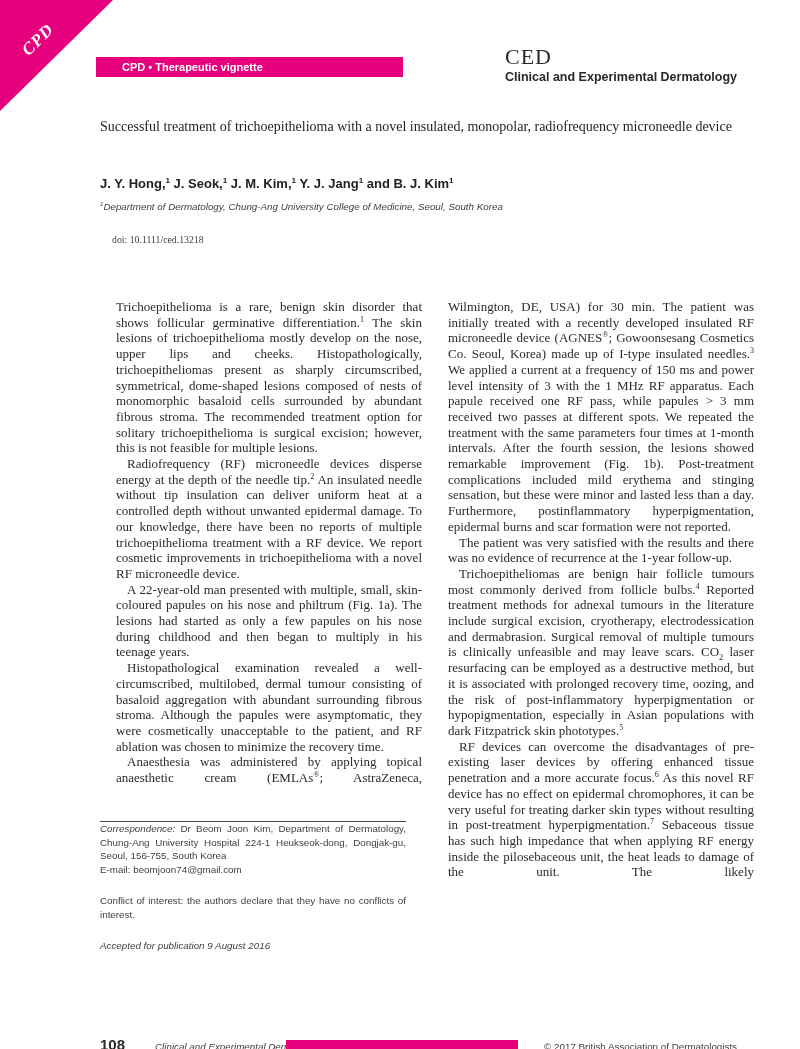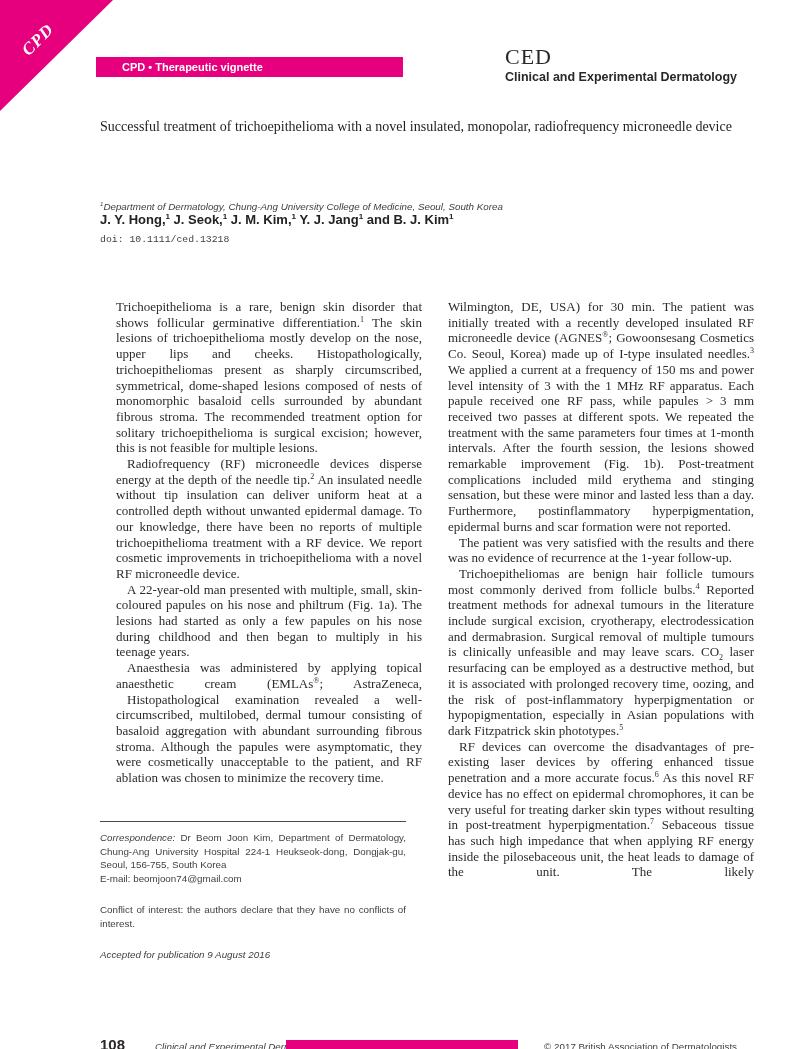--- a/index.html
+++ b/index.html
@@ -54,30 +54,30 @@
   
   .article-title {
     position: absolute; left: 100px; top: 113px; width: 658px;
     font-family: "Liberation Serif", serif;
     font-size: 14px; line-height: 28.5px;
     color: #201d1e; font-weight: normal;
   }
   .authors {
     position: absolute; left: 100px; top: 176px; width: 640px;
     font-family: "Liberation Sans", sans-serif;
-    font-weight: bold; font-size: 13px; color: #242122; margin-top: 36px;
+    font-weight: bold; font-size: 13px; color: #242122;
   }
   .affiliation {
     position: absolute; left: 100px; top: 201px; width: 640px;
     font-family: "Liberation Sans", sans-serif;
     font-style: italic; font-size: 9.8px; color: #413e3f;
   }
   .doi {
-    position: absolute; left: 100px; top: 234px;
-    font-family: Liberation Mono, monospace;
+    position: absolute; left: 112px; top: 234px;
+    font-family: Liberation Serif, serif;
     font-size: 9.8px; color: #413e3f;
   }
 
   
   .col {
     position: absolute; top: 299px; width: 306px;
     font-family: "Liberation Serif", serif;
     font-size: 13px; line-height: 15.7px;
     text-align: justify; color: #2d2a2b; margin-left: 16px;
   }
@@ -86,21 +86,20 @@
   .col p { margin: 0; }
   .col p.indent { text-indent: 11px; }
   .col p.stretch-last { text-align-last: justify; }
   sup { font-size: 62%; line-height: 0; vertical-align: super; }
   sub { font-size: 62%; line-height: 0; vertical-align: sub; }
 
   
   .footnote-block {
     position: absolute; left: 100px; top: 821px; width: 306px;
     border-top: 1.5px solid #4c4849;
-    padding-top: 9px;
     font-family: "Liberation Sans", sans-serif;
     font-size: 9.8px; line-height: 13.5px;
     color: #413e3f; text-align: justify;
   }
   .footnote-block .fn-para { margin: 0 0 0 0; }
   .footnote-block .fn-gap { margin-top: 18px; }
 
   
   .page-footer {
     position: absolute; left: 100px; top: 994px; width: 637px;
@@ -135,22 +134,22 @@
 
   <div class="article-title">Successful treatment of trichoepithelioma with a novel insulated, monopolar, radiofrequency microneedle device</div>
   <div class="authors">J. Y. Hong,<sup>1</sup> J. Seok,<sup>1</sup> J. M. Kim,<sup>1</sup> Y. J. Jang<sup>1</sup> and B. J. Kim<sup>1</sup></div>
   <div class="affiliation"><sup>1</sup>Department of Dermatology, Chung-Ang University College of Medicine, Seoul, South Korea</div>
   <div class="doi">doi: 10.1111/ced.13218</div>
 
   <div class="col col-left">
     <p>Trichoepithelioma is a rare, benign skin disorder that shows follicular germinative differentiation.<sup>1</sup> The skin lesions of trichoepithelioma mostly develop on the nose, upper lips and cheeks. Histopathologically, trichoepitheliomas present as sharply circumscribed, symmetrical, dome-shaped lesions composed of nests of monomorphic basaloid cells surrounded by abundant fibrous stroma. The recommended treatment option for solitary trichoepithelioma is surgical excision; however, this is not feasible for multiple lesions.</p>
     <p class="indent">Radiofrequency (RF) microneedle devices disperse energy at the depth of the needle tip.<sup>2</sup> An insulated needle without tip insulation can deliver uniform heat at a controlled depth without unwanted epidermal damage. To our knowledge, there have been no reports of multiple trichoepithelioma treatment with a RF device. We report cosmetic improvements in trichoepithelioma with a novel RF microneedle device.</p>
     <p class="indent">A 22-year-old man presented with multiple, small, skin-coloured papules on his nose and philtrum (Fig. 1a). The lesions had started as only a few papules on his nose during childhood and then began to multiply in his teenage years.</p>
+    <p class="indent">Histopathological examination revealed a well-circumscribed, multilobed, dermal tumour consisting of basaloid aggregation with abundant surrounding fibrous stroma. Although the papules were asymptomatic, they were cosmetically unacceptable to the patient, and RF ablation was chosen to minimize the recovery time.</p>
     <p class="indent stretch-last">Anaesthesia was administered by applying topical anaesthetic cream (EMLAs<sup>®</sup>; AstraZeneca,</p>
-    <p class="indent">Histopathological examination revealed a well-circumscribed, multilobed, dermal tumour consisting of basaloid aggregation with abundant surrounding fibrous stroma. Although the papules were asymptomatic, they were cosmetically unacceptable to the patient, and RF ablation was chosen to minimize the recovery time.</p>
   </div>
 
   <div class="col col-right">
     <p>Wilmington, DE, USA) for 30 min. The patient was initially treated with a recently developed insulated RF microneedle device (AGNES<sup>®</sup>; Gowoonsesang Cosmetics Co. Seoul, Korea) made up of I-type insulated needles.<sup>3</sup> We applied a current at a frequency of 150 ms and power level intensity of 3 with the 1 MHz RF apparatus. Each papule received one RF pass, while papules &gt; 3 mm received two passes at different spots. We repeated the treatment with the same parameters four times at 1-month intervals. After the fourth session, the lesions showed remarkable improvement (Fig. 1b). Post-treatment complications included mild erythema and stinging sensation, but these were minor and lasted less than a day. Furthermore, postinflammatory hyperpigmentation, epidermal burns and scar formation were not reported.</p>
     <p class="indent">The patient was very satisfied with the results and there was no evidence of recurrence at the 1-year follow-up.</p>
     <p class="indent">Trichoepitheliomas are benign hair follicle tumours most commonly derived from follicle bulbs.<sup>4</sup> Reported treatment methods for adnexal tumours in the literature include surgical excision, cryotherapy, electrodessication and dermabrasion. Surgical removal of multiple tumours is clinically unfeasible and may leave scars. CO<sub>2</sub> laser resurfacing can be employed as a destructive method, but it is associated with prolonged recovery time, oozing, and the risk of post-inflammatory hyperpigmentation or hypopigmentation, especially in Asian populations with dark Fitzpatrick skin phototypes.<sup>5</sup></p>
     <p class="indent stretch-last">RF devices can overcome the disadvantages of pre-existing laser devices by offering enhanced tissue penetration and a more accurate focus.<sup>6</sup> As this novel RF device has no effect on epidermal chromophores, it can be very useful for treating darker skin types without resulting in post-treatment hyperpigmentation.<sup>7</sup> Sebaceous tissue has such high impedance that when applying RF energy inside the pilosebaceous unit, the heat leads to damage of the unit. The likely</p>
   </div>
 
   <div class="footnote-block">

